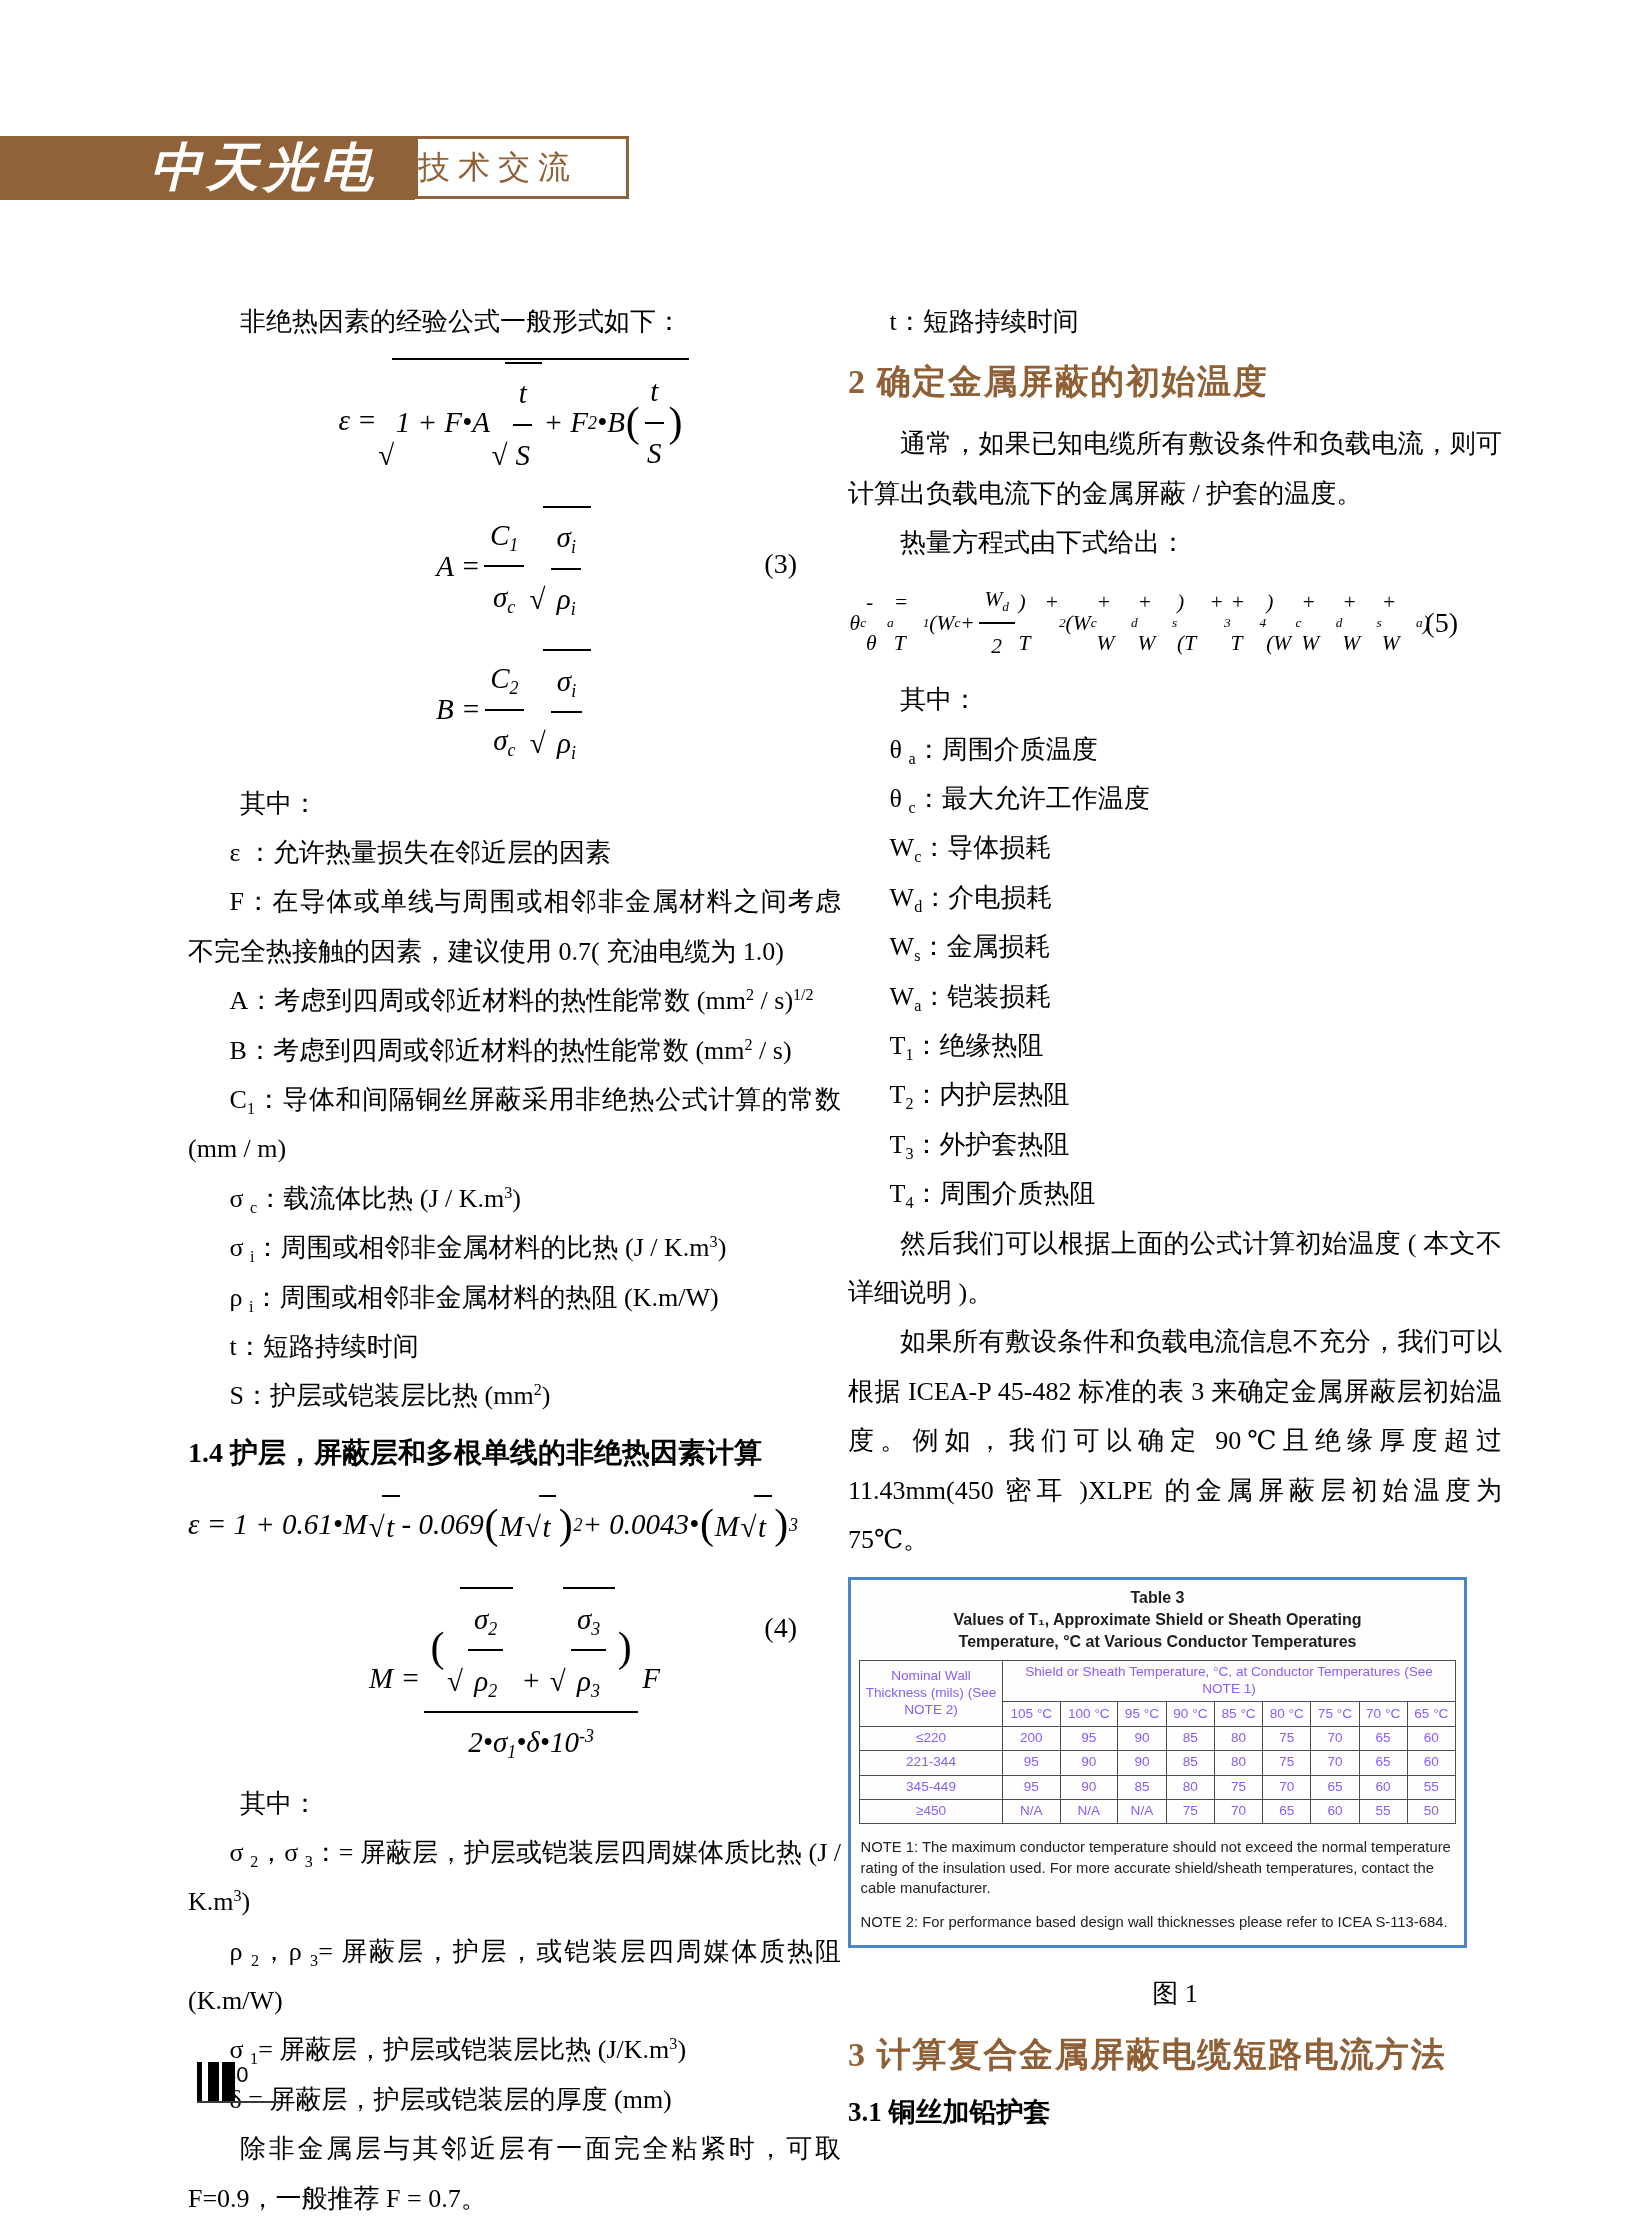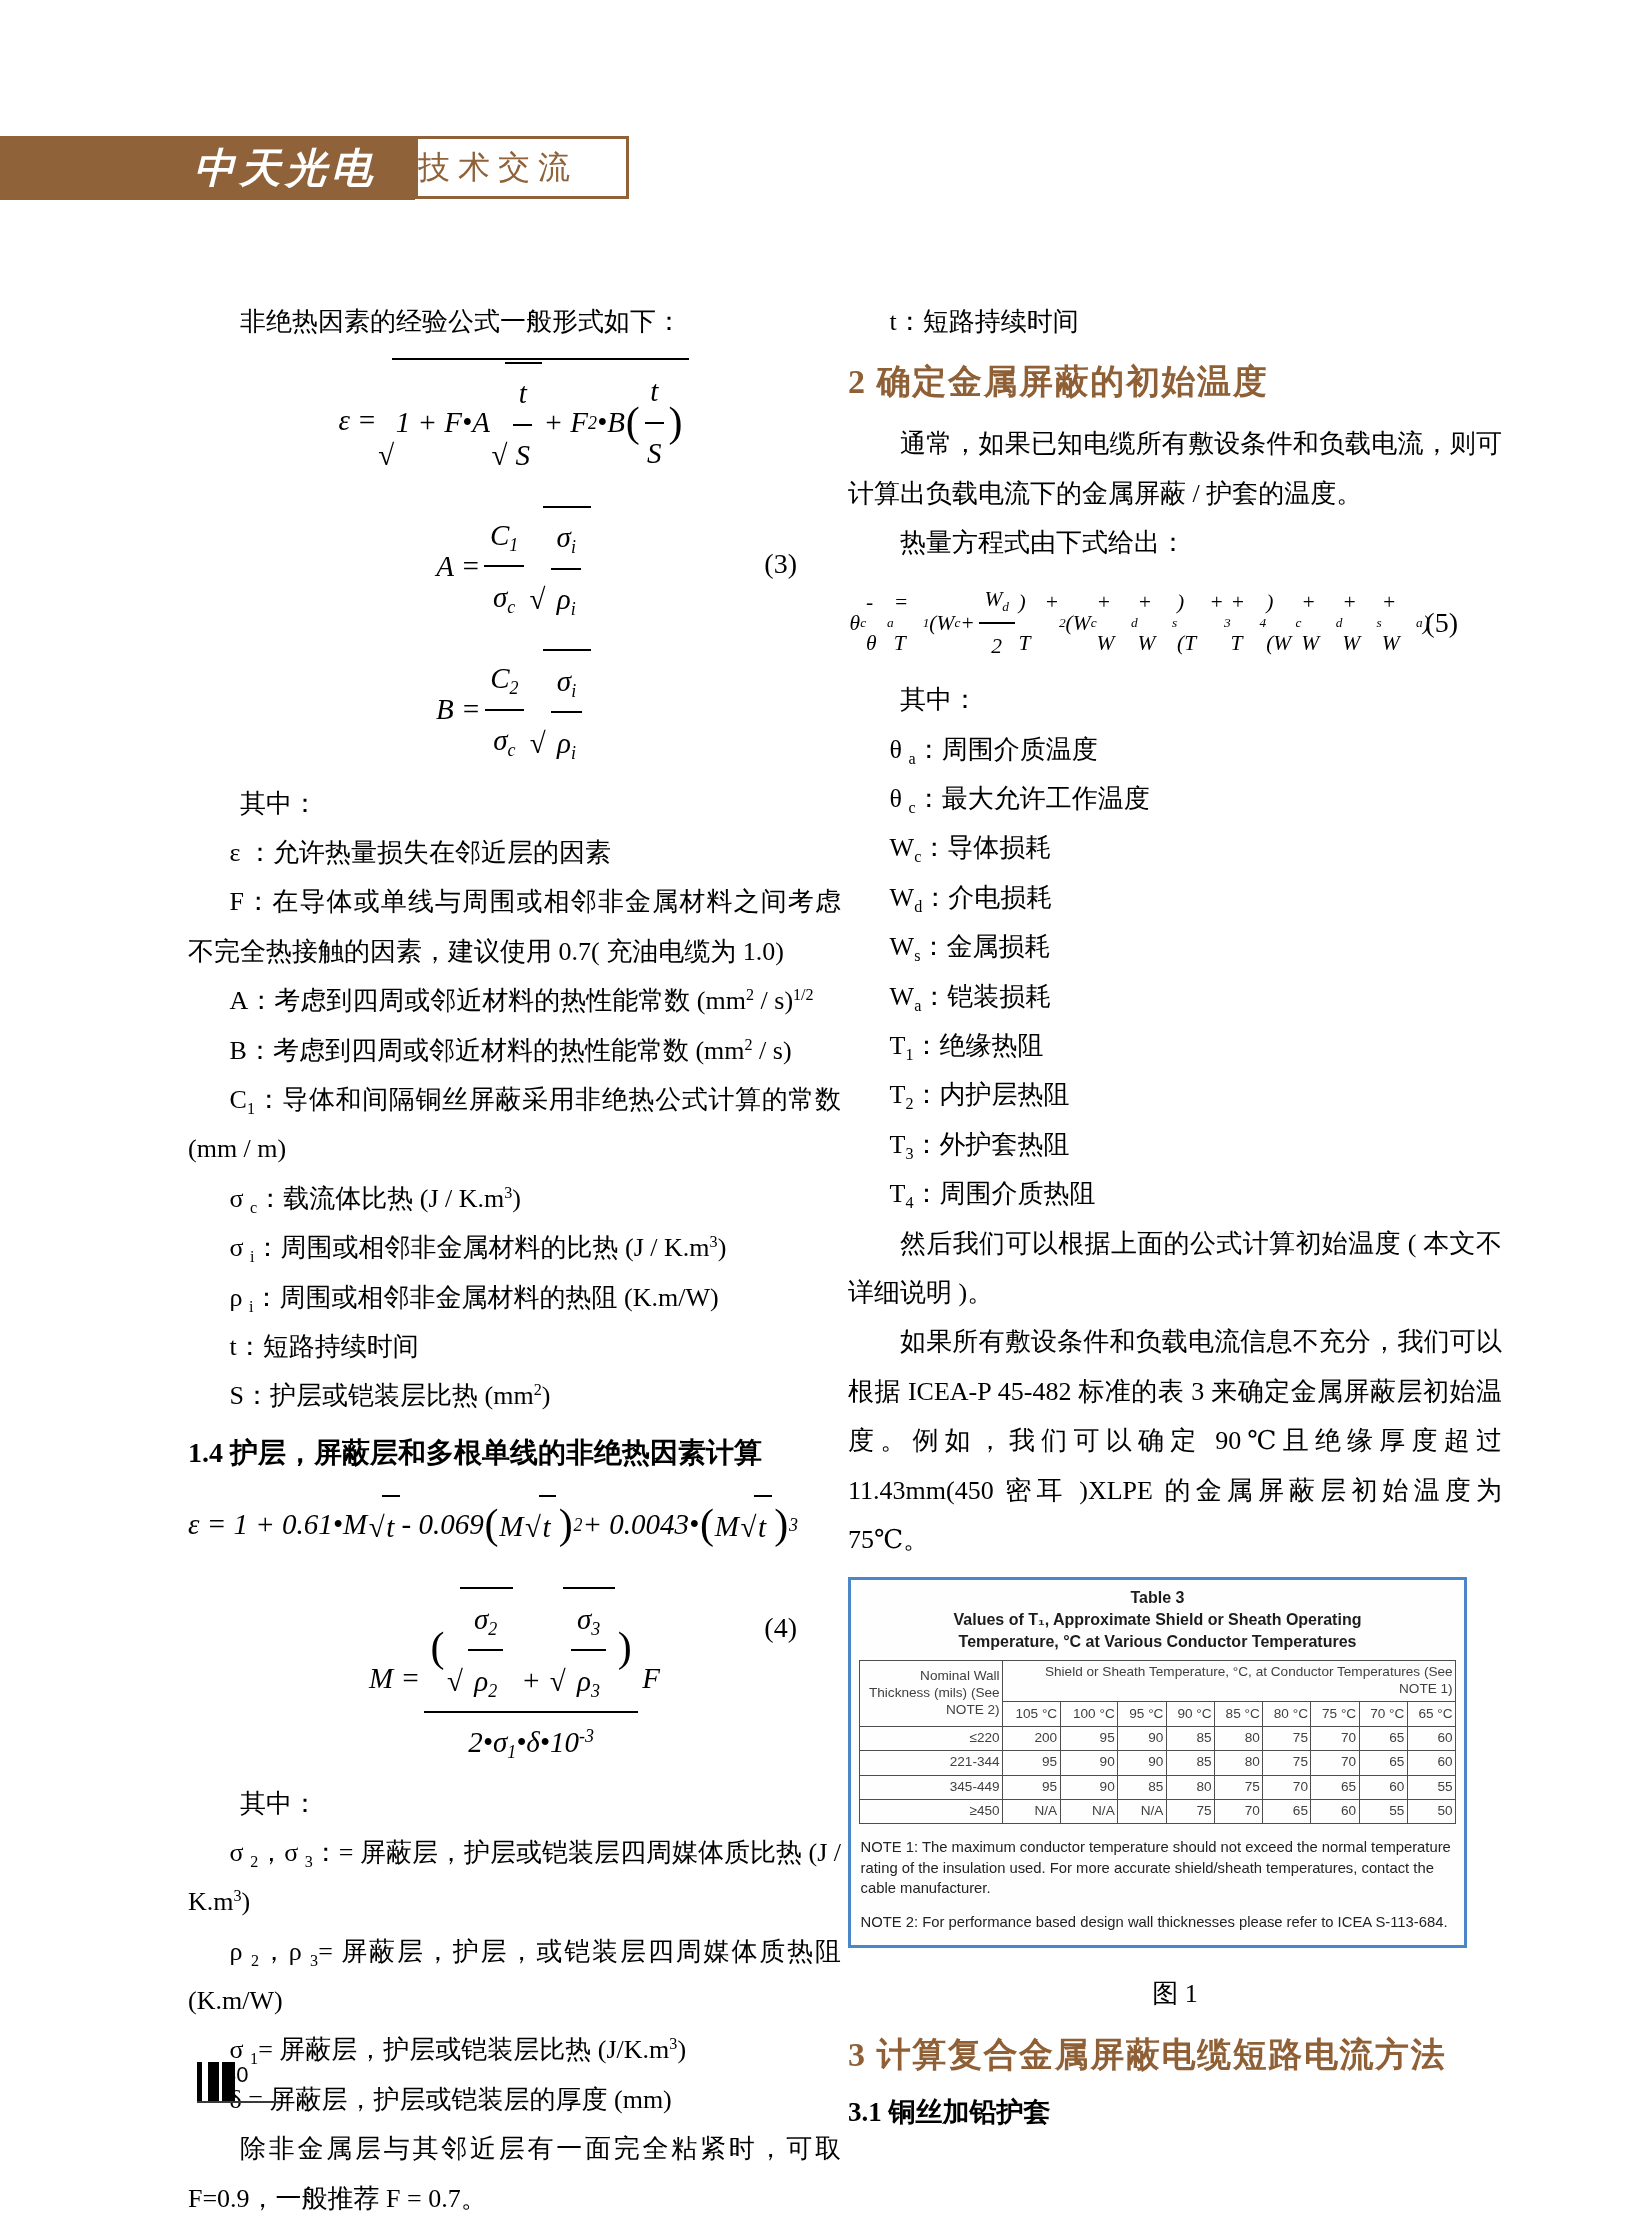--- a/index.html
+++ b/index.html
@@ -2,21 +2,21 @@
 <html style="font-size:12.8px"><head>
 <meta charset="utf-8">
 <style>
   html,body{margin:0;padding:0;background:#e8e8e8;}
   .page{position:relative;width:1650px;height:2239px;background:#ffffff;overflow:hidden;
         font-family:"Liberation Serif","DejaVu Serif",serif;color:#000;}
 
   
   .band{position:absolute;left:0;top:136px;width:415px;height:64px;background:#8f6239;
         display:flex;align-items:center;justify-content:flex-end;padding-right:38px;box-sizing:border-box;}
-  .logo{color:#fff;font-size:41px;font-weight:bold;font-style:italic;letter-spacing:4.8px;white-space:nowrap;}
+  .logo{color:#fff;font-size:52px;font-weight:bold;font-style:italic;letter-spacing:4.8px;white-space:nowrap;}
   .badge{position:absolute;left:415px;top:136px;width:214px;height:63px;background:#fff;
          border:3.2px solid #8f6239;box-sizing:border-box;display:flex;align-items:center;justify-content:flex-start;}
   .badge span{font-family:"Liberation Sans","DejaVu Sans",sans-serif;color:#8f6239;font-size:32px;letter-spacing:8px;white-space:nowrap;}
 
   
   .col{position:absolute;top:297px;font-size:26px;line-height:1.9;text-align:justify;}
   .col-left{left:188px;width:653px;}
   .col-right{left:848px;width:654px;}
   p{margin:0;}
   p.body{text-indent:2em;}
@@ -45,22 +45,22 @@
   .rad{align-self:stretch;display:flex;align-items:flex-end;font-style:normal;margin-right:-2.4px;}
   .sqb{border-top:2px solid #000;padding:2.4px 5.6px 0 4px;display:inline-flex;align-items:center;}
   .bigp{display:inline-flex;align-items:center;}
   .pp{font-size:1.45em;font-style:normal;font-weight:normal;margin:0 0.8px;}
 
   
   .fig{margin:12.8px 0 0;border:3.2px solid #4a86c8;width:619px;box-sizing:border-box;
        padding:6.4px 8px 12.8px;background:#fefefe;}
   .tbl-title{text-align:center;font-family:"Liberation Sans","DejaVu Sans",sans-serif;
              font-weight:bold;font-size:16px;line-height:1.4;color:#1c1c1c;}
-  table.t3{border-collapse:collapse;width:100%;margin-top:6.4px;text-align:right;
-           font-family:"Liberation Sans","DejaVu Sans",sans-serif;font-size:13.6px;color:#404040;}
+  table.t3{border-collapse:collapse;width:100%;margin-top:6.4px;text-align:center;
+           font-family:"Liberation Sans","DejaVu Sans",sans-serif;font-size:13.6px;color:#8b5cf6;}
   table.t3 th,table.t3 td{border:1.3px solid #4d4d4d;padding:3.2px 2.4px;font-weight:normal;line-height:1.25;}
   table.t3 col.c0{width:24%;}
   .note{font-family:"Liberation Sans","DejaVu Sans",sans-serif;font-size:14.8px;color:#222;
         line-height:1.4;margin:12.8px 1.6px 0;text-align:left;text-indent:0;}
   .caption{text-align:center;font-size:26px;margin:21px 0 9.6px;text-indent:0;}
 
   
   .pgbars{position:absolute;left:197px;top:2062px;height:40px;display:flex;align-items:stretch;}
   .pgbars i{display:block;background:#000;}
   .pgbars .b1{width:4.8px;margin-right:6.4px;}

